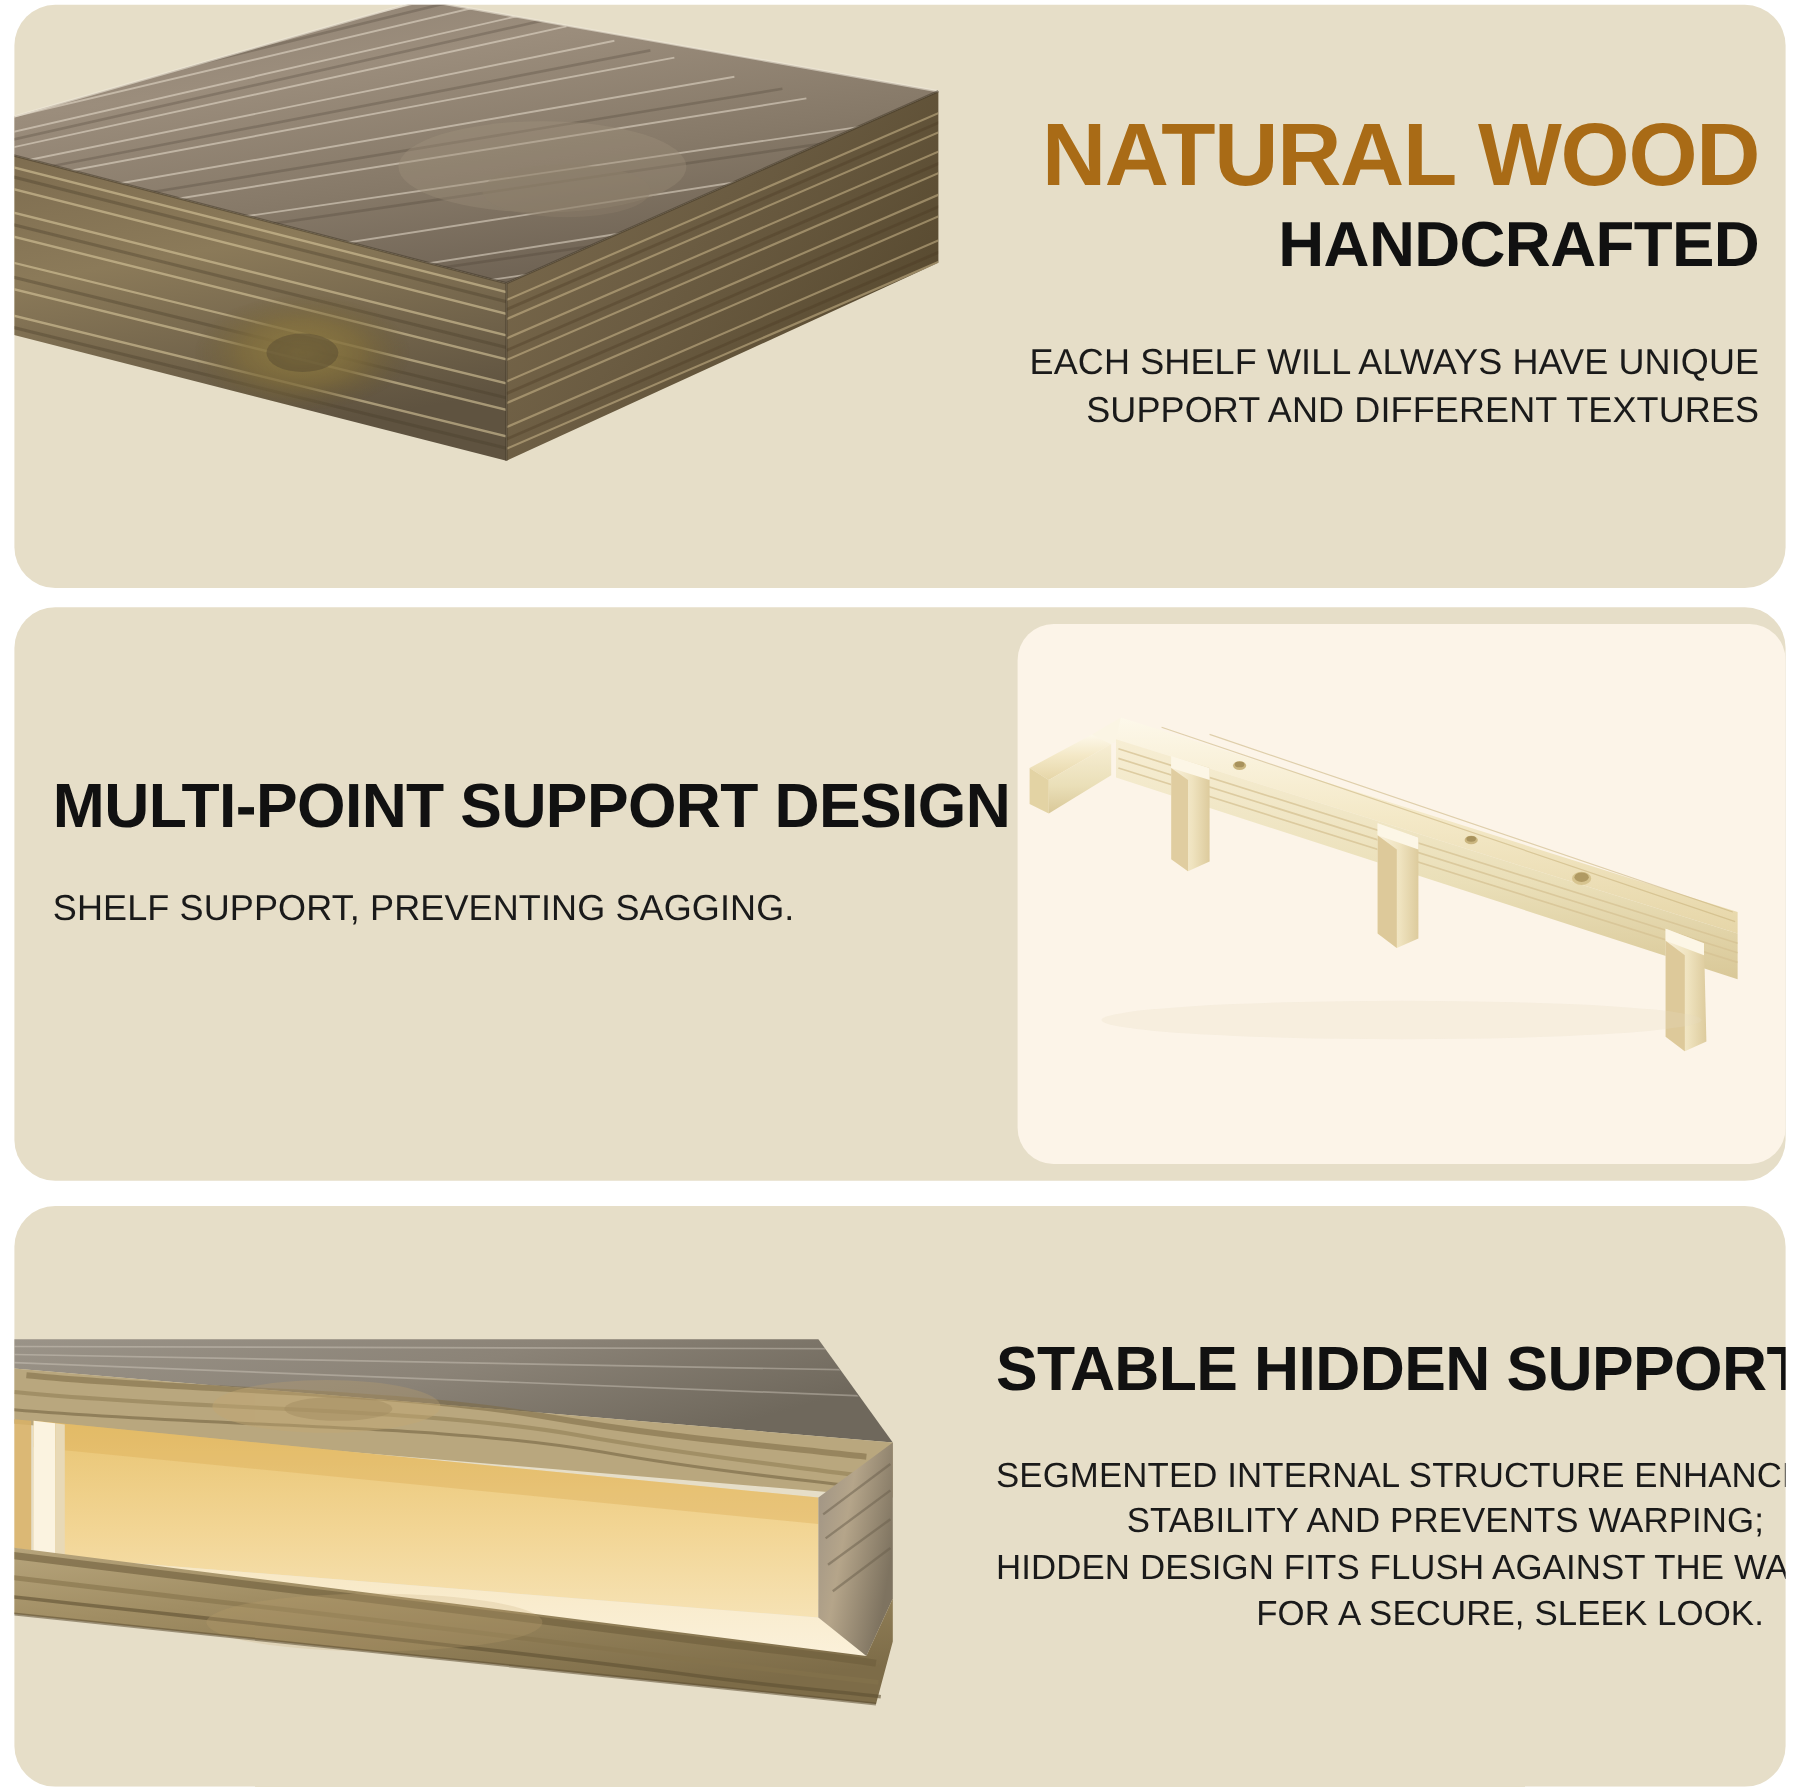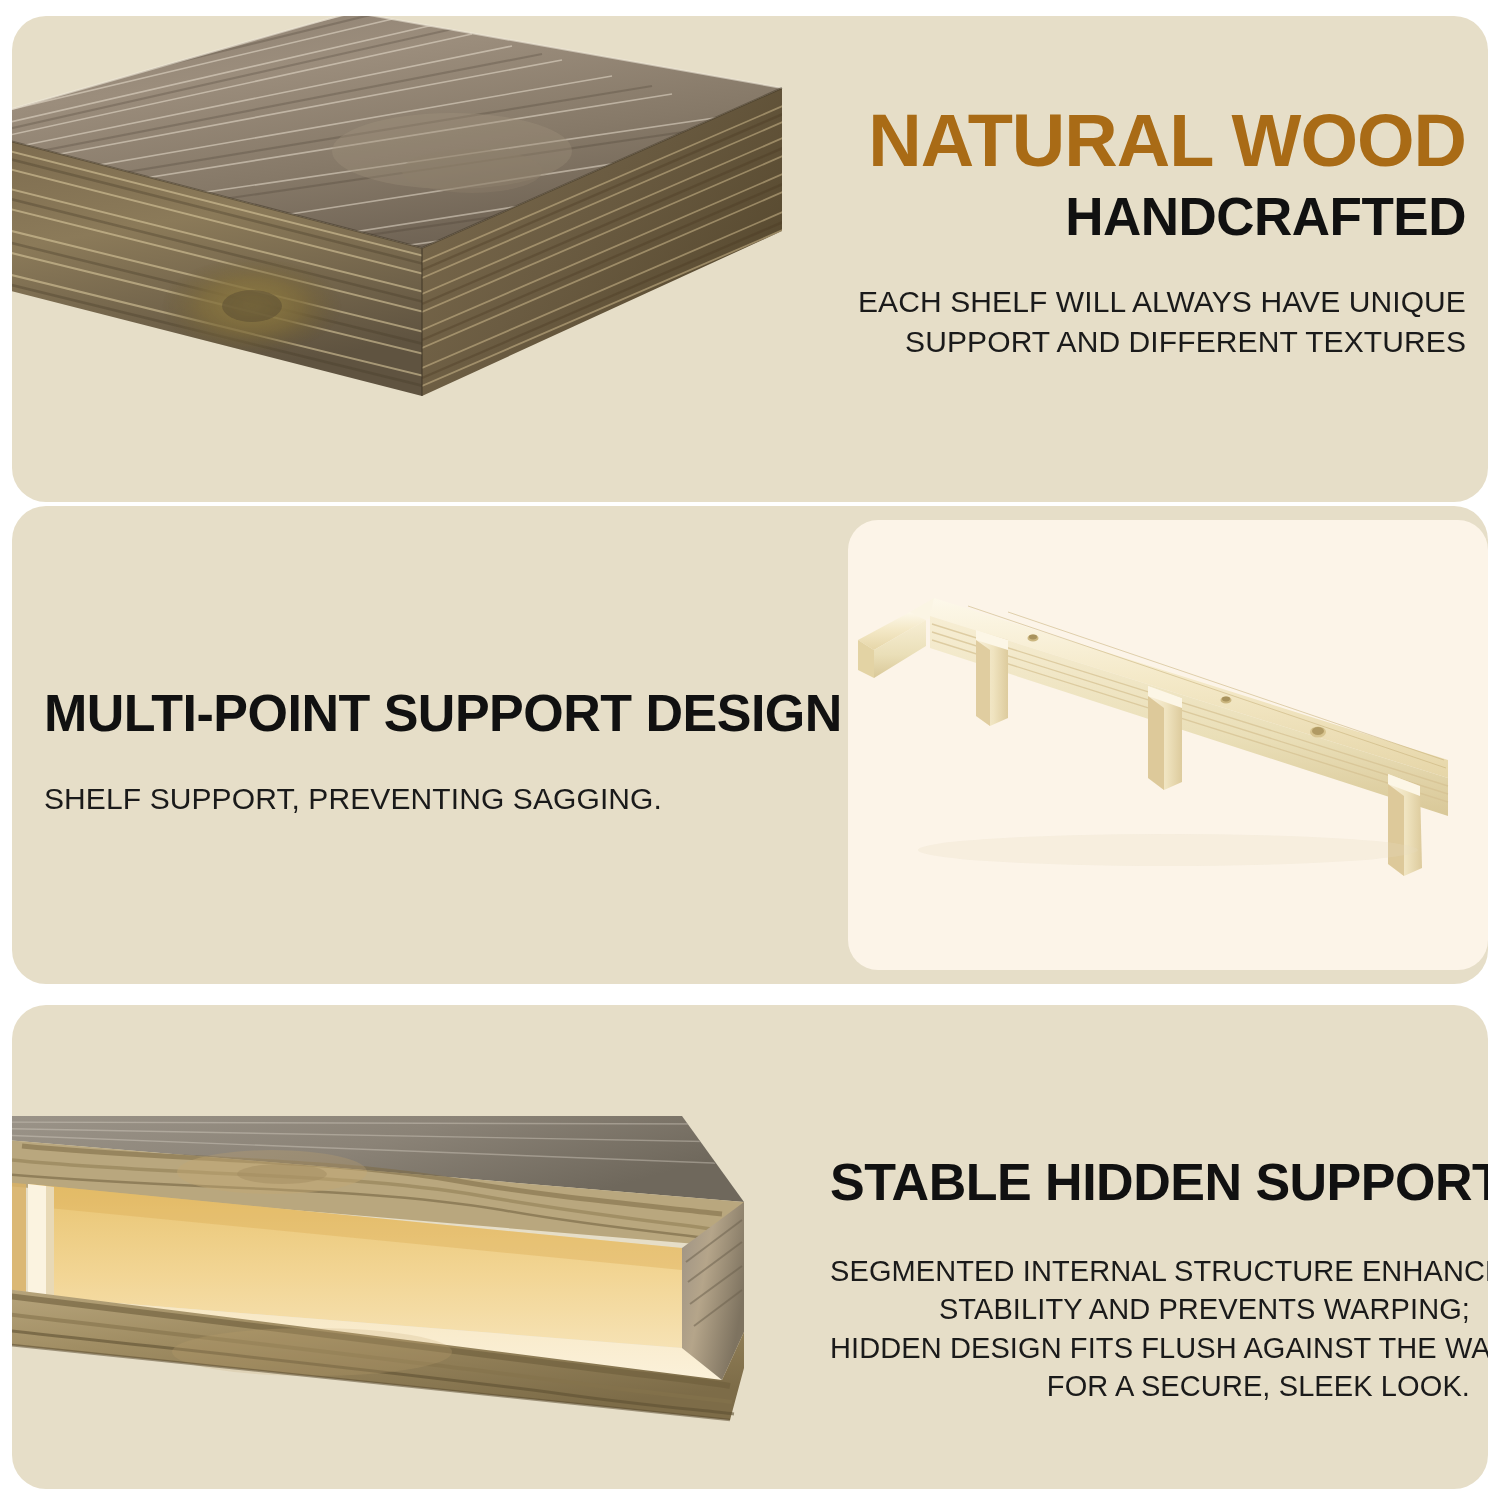--- a/index.html
+++ b/index.html
@@ -10,32 +10,31 @@
     position:relative; overflow:hidden;
   }
 
   .panel {
     position:absolute;
     left:12px; right:12px;
     background:#e6dec8;
     border-radius:34px;
     overflow:hidden;
   }
-  #panel-wood     { top:16px;    height:486px; }
+  #panel-wood     { top:4px;    height:486px; }
   #panel-support  { top:506px;  height:478px; }
   #panel-hidden   { top:1005px; height:484px; }
 
   
   .headline {
     font-weight:bold;
     letter-spacing:-0.5px;
     line-height:1.0;
     color:#111111;
     white-space:nowrap;
-    margin-top:41px;
   }
   .body-text {
     font-size:30px;
     font-weight:500;
     line-height:1.32;
     color:#1a1a1a;
     letter-spacing:0.1px;
   }
   .body-text div { white-space:nowrap; }
 
@@ -56,21 +55,21 @@
   }
   #nw-sub {
     font-size:53px;
     font-weight:bold;
     letter-spacing:-0.5px;
     line-height:1.0;
     color:#111111;
     margin-top:12px;
     white-space:nowrap;
   }
-  #panel-wood .body-text { margin-top:39px; }
+  #panel-wood .body-text { margin-top:52px; }
 
   
   .wood-photo {
     position:absolute;
     left:-60px; top:-40px;
     width:900px; height:520px;
   }
 
   
   #panel-support .text-col {

